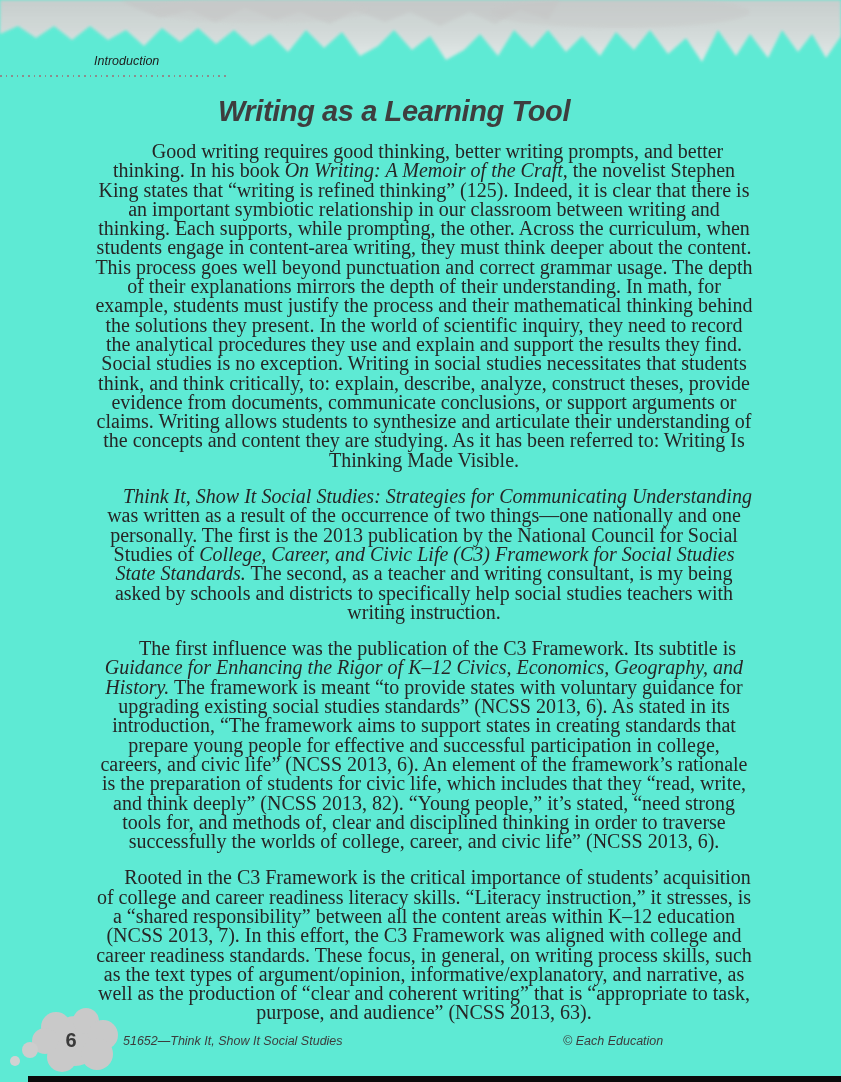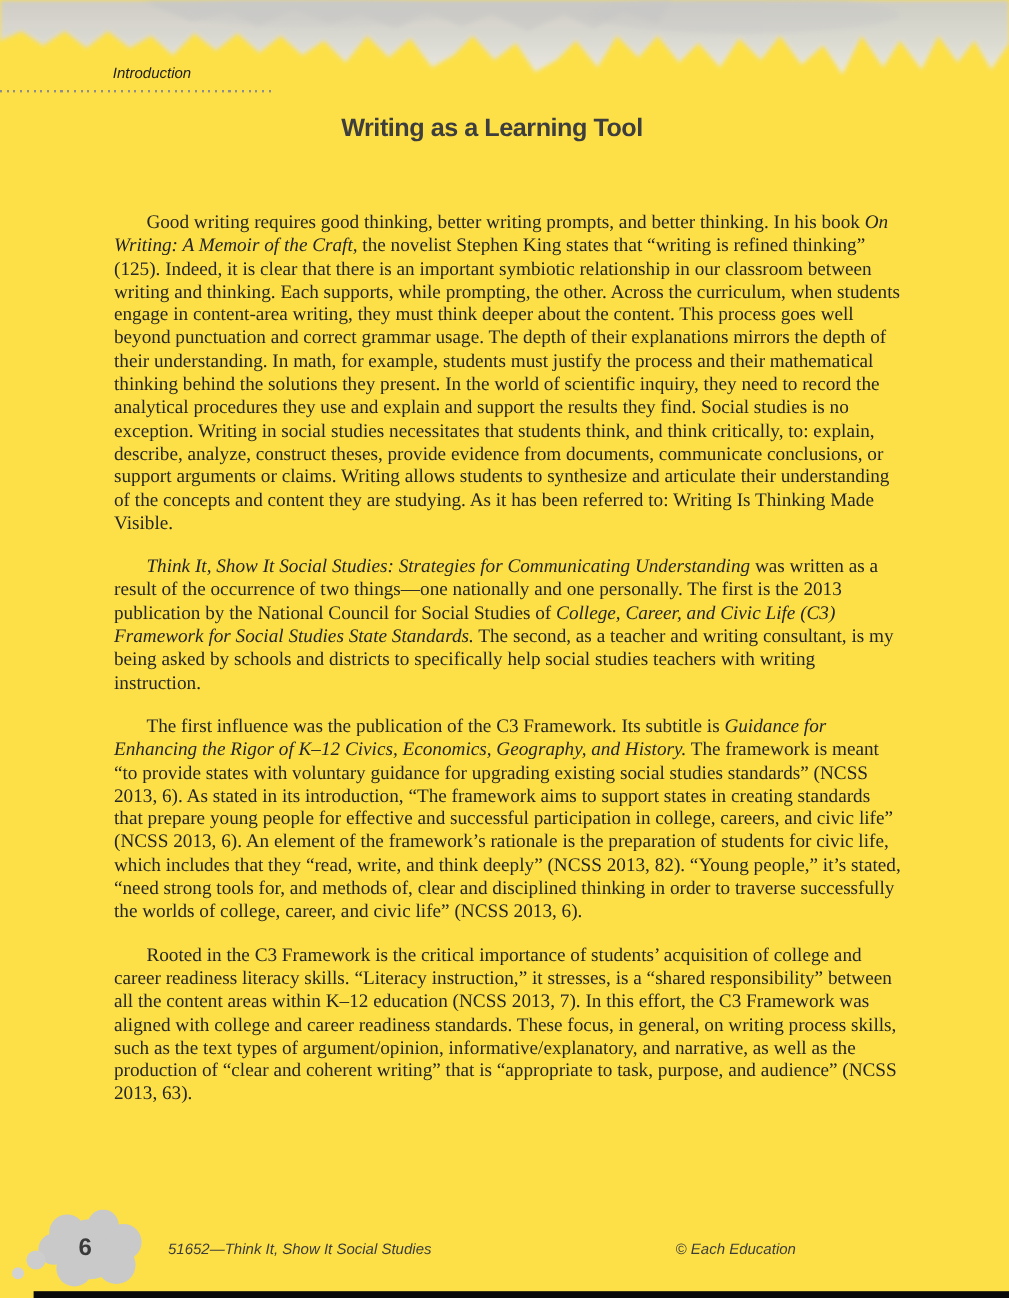--- a/index.html
+++ b/index.html
@@ -1,55 +1,55 @@
 <!DOCTYPE html>
 <html><head>
 <meta charset="utf-8">
 <style>
   html,body { margin:0; padding:0; background:#fff; }
   .page {
-    position:relative; width:841px; height:1082px; background:#fde047;
+    position:relative; width:841px; height:1082px; background:#5eead4;
     overflow:hidden; font-family:"Liberation Serif", serif;
   }
   
   .top-band { position:absolute; left:0; top:0; width:841px; height:78px; }
   
   .section-label {
     position:absolute; left:94px; top:54px;
     font-family:"Liberation Sans", sans-serif; font-style:italic;
     font-size:12.5px; color:#1d1d1d;
   }
   .dotted-rule {
     position:absolute; left:0; top:75px; width:228px; height:2px;
     background-image:repeating-linear-gradient(to right,#8d8d8d 0 1.7px, transparent 1.7px 5.6px);
   }
   .page-title {
-    position:absolute; left:60px; top:95px; width:700px; text-align:center;
+    position:absolute; left:44px; top:95px; width:700px; text-align:center;
     font-family:"Liberation Sans", sans-serif; font-weight:bold;
-    font-size:21px; letter-spacing:-0.4px; color:#3e3e3e;
+    font-size:29px; letter-spacing:-0.4px; color:#3e3e3e;font-style:italic;
   }
   .body-text {
-    position:absolute; left:95px; top:176px; width:658px;
-    font-size:16px; line-height:19.3px; color:#262626; text-align:left;
+    position:absolute; left:95px; top:142px; width:658px;
+    font-size:20px; line-height:19.3px; color:#262626; text-align:center;
   }
   .body-text p { margin:0 0 17px 0; text-indent:27px; }
   .it { font-style:italic; }
   
   .cloud-svg { position:absolute; left:2px; top:1008px; }
   .page-number {
     position:absolute; left:55px; top:1029px; width:32px; text-align:center;
     font-family:"Liberation Sans", sans-serif; font-weight:bold;
     font-size:20px; color:#3a3a3a;
   }
   .footer-left, .footer-right {
     position:absolute; top:1034px;
     font-family:"Liberation Sans", sans-serif; font-style:italic;
     font-size:12.5px; color:#3c3c3c;
   }
-  .footer-left { left:140px; }
+  .footer-left { left:123px; }
   .footer-right { left:563px; }
   .bottom-bar { position:absolute; left:28px; right:0; bottom:0; height:6px; background:#0a0a0a; }
 </style>
 </head>
 <body>
 
 <div class="page">
 
   <svg class="top-band" viewBox="0 0 841 78" xmlns="http://www.w3.org/2000/svg" aria-hidden="true">
     <defs>

